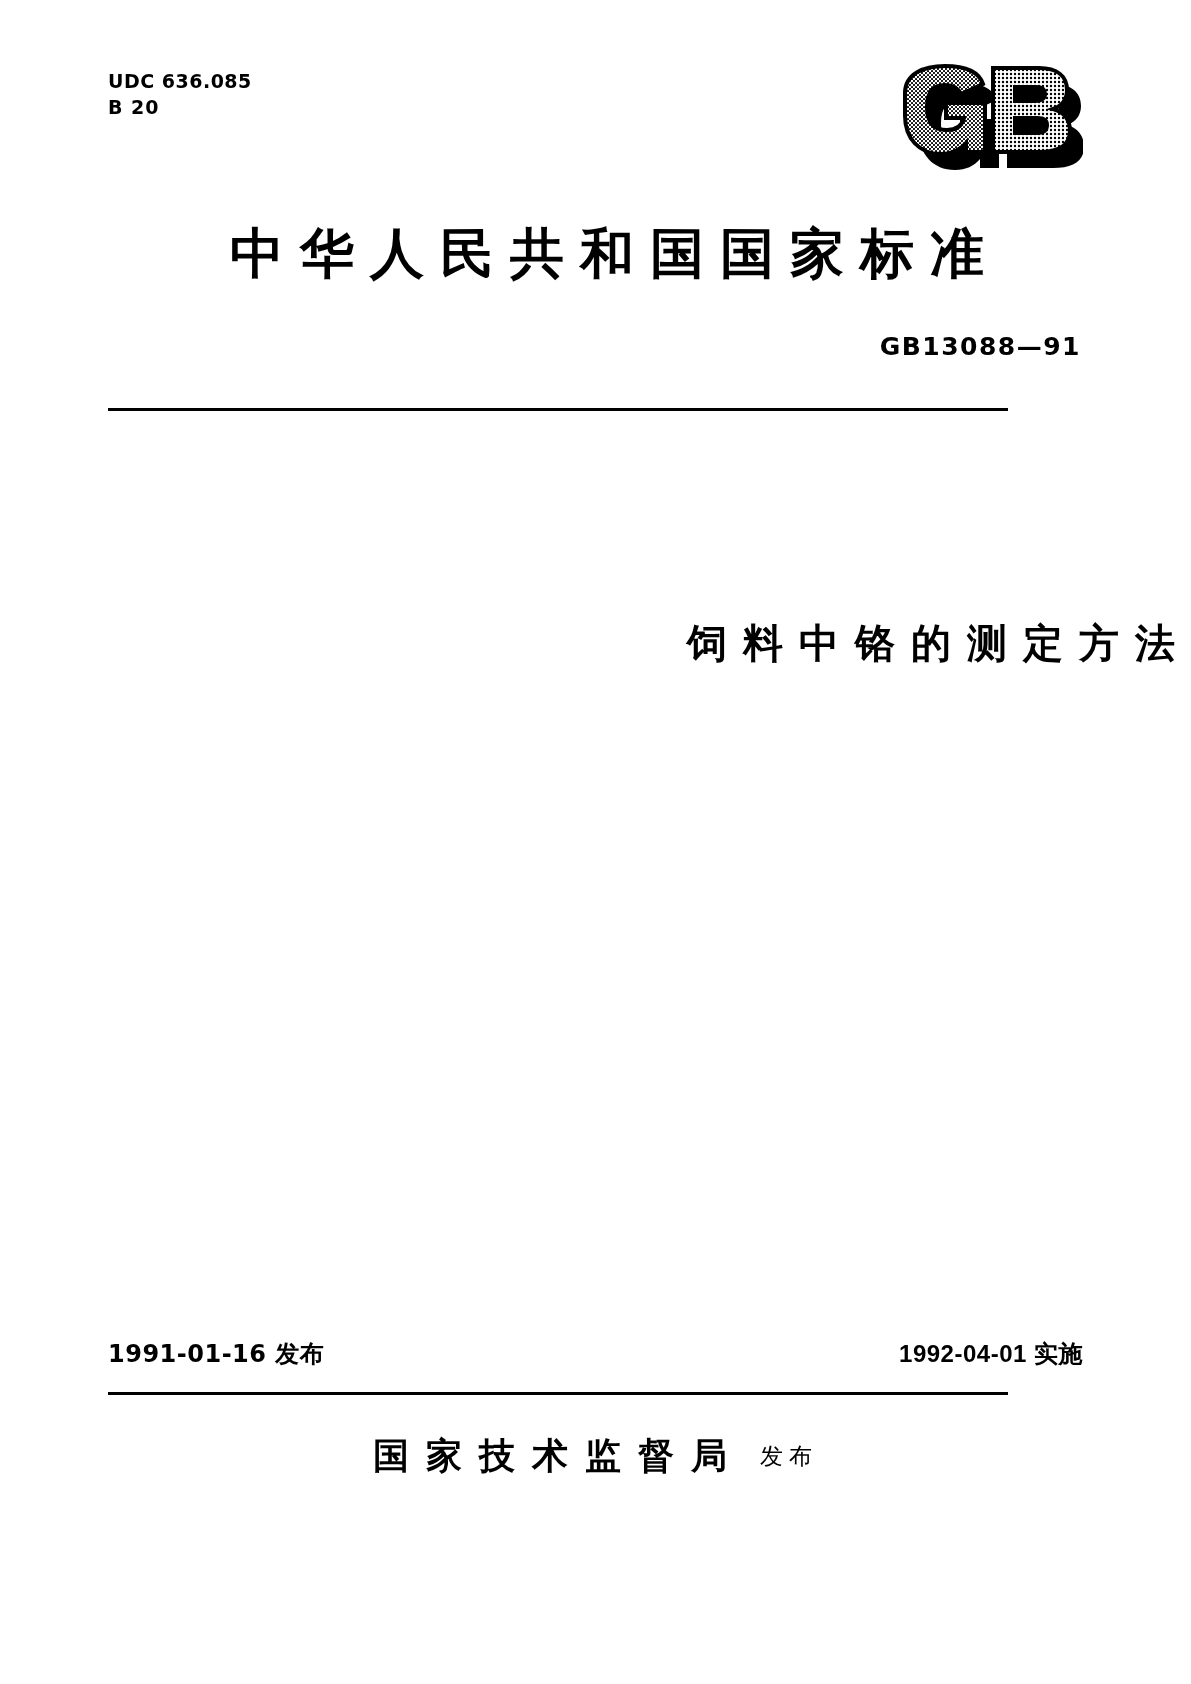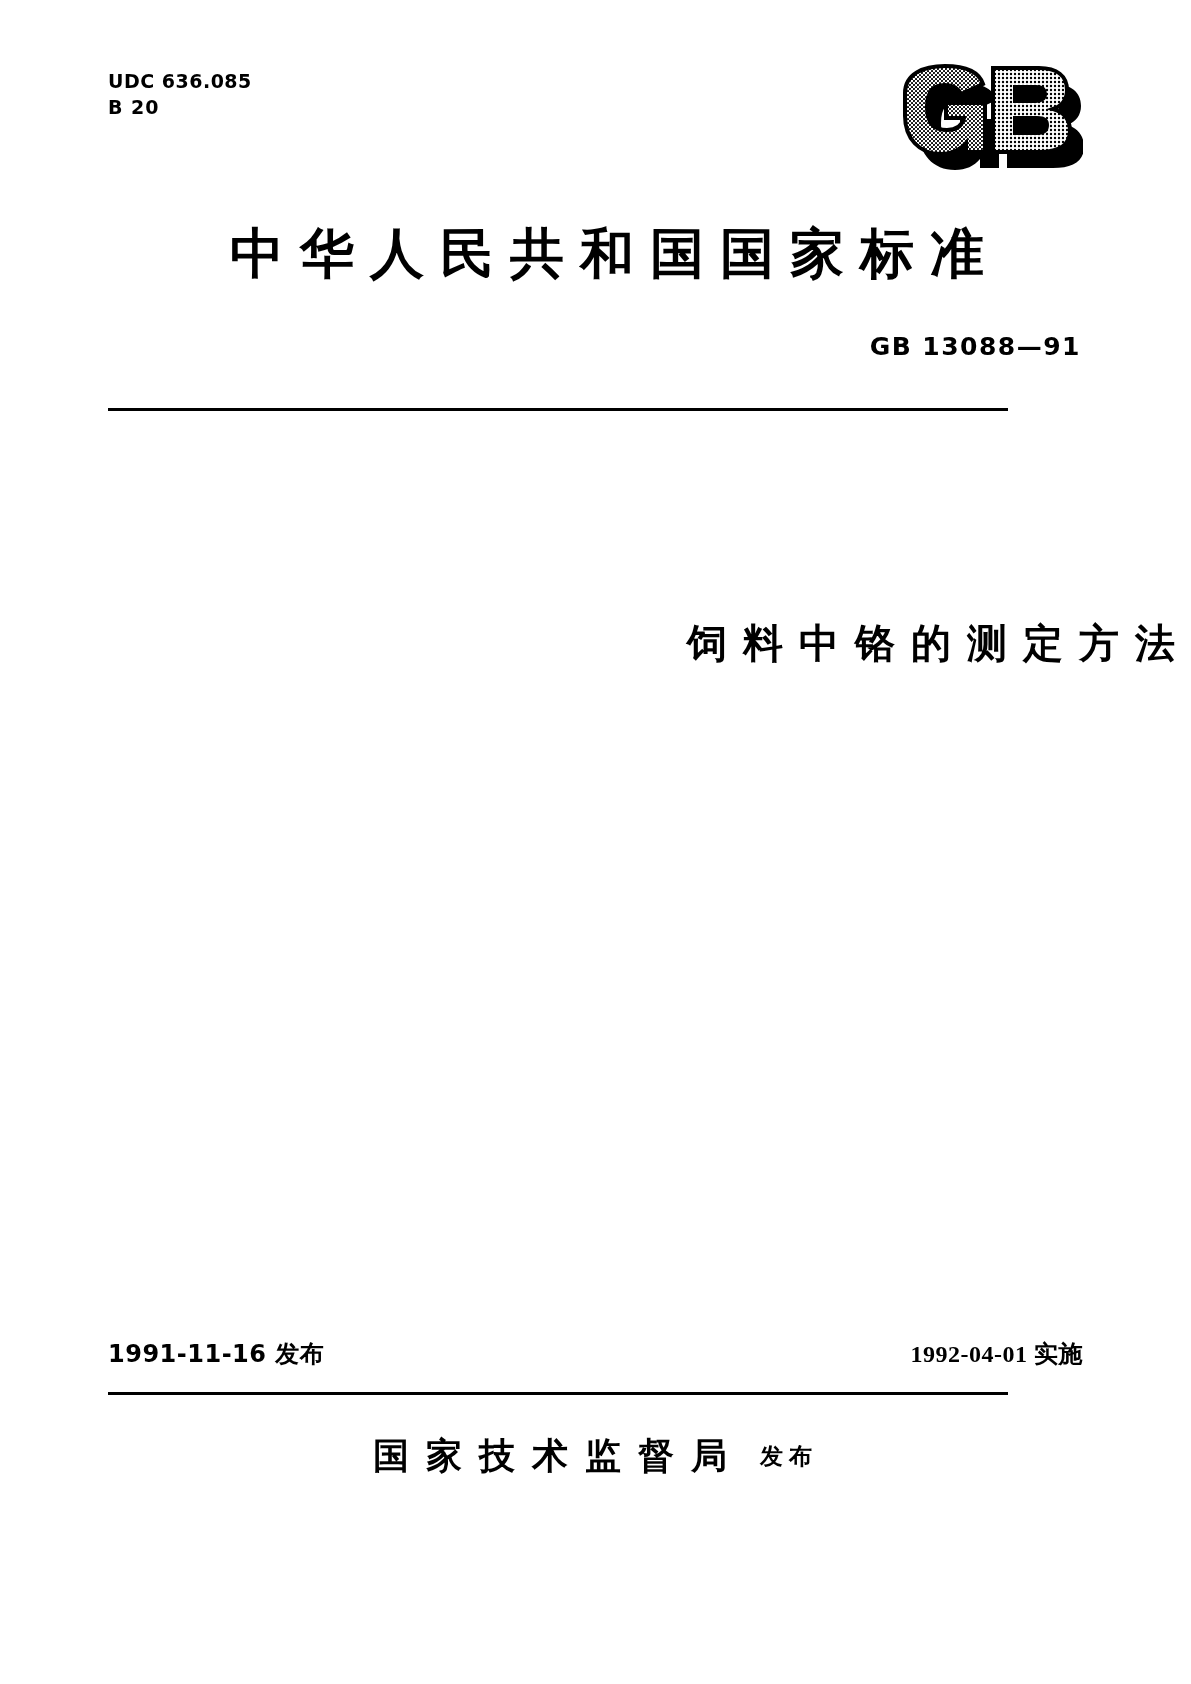--- a/index.html
+++ b/index.html
@@ -64,21 +64,21 @@
   
   .std-number {
     position: absolute;
     right: 110px;
     top: 332px;
     font-family: "DejaVu Sans", sans-serif;
     font-weight: bold;
     font-size: 25px;
     letter-spacing: 1.5px;
   }
-  .std-number .gb-mark { margin-right: 10px; }
+  .std-number .gb-mark { margin-right: 0; }
 
   
   .rule-top {
     position: absolute;
     left: 108px;
     top: 408px;
     width: 900px;
     height: 3px;
     background: #000;
   }
@@ -121,21 +121,21 @@
     top: 1338px;
     font-family: "DejaVu Sans", sans-serif;
     font-weight: bold;
     font-size: 24px;
     letter-spacing: 0.5px;
   }
   .effective-date {
     position: absolute;
     right: 108px;
     top: 1338px;
-    font-family: Liberation Serif, serif;
+    font-family: Liberation Sans, sans-serif;
     font-weight: bold;
     font-size: 24px;
     letter-spacing: 0.5px;
   }
 
   
   .publisher {
     position: absolute;
     left: 0; right: 0;
     top: 1432px;
@@ -144,21 +144,21 @@
   }
   .publisher-name {
     font-family: Liberation Serif, serif;
     font-weight: bold;
     font-size: 36px;
     letter-spacing: 17px;
     text-indent: 17px;
   }
   .publisher-verb {
     font-family: "DejaVu Sans", sans-serif;
-    font-weight: bold;
+    font-weight: normal;
     font-size: 23px;
     letter-spacing: 6px;
     margin-left: 16px;
     position: relative;
     top: -4px;
   }
 </style>
 </head>
 <body>
 
@@ -209,21 +209,21 @@
 
   <div class="std-number">
     <span class="gb-mark">GB</span><span>13088—91</span>
   </div>
 
   <div class="rule-top"></div>
 
   <div class="doc-title-cn">饲料中铬的测定方法</div>
 
 
-  <div class="issue-date">1991-11-16 发布</div>
+  <div class="issue-date">1991-01-16 发布</div>
   <div class="effective-date">1992-04-01 实施</div>
 
   <div class="rule-bottom"></div>
 
   <div class="publisher">
     <span class="publisher-name">国家技术监督局</span><span class="publisher-verb">发布</span>
   </div>
 
 </div>
 

